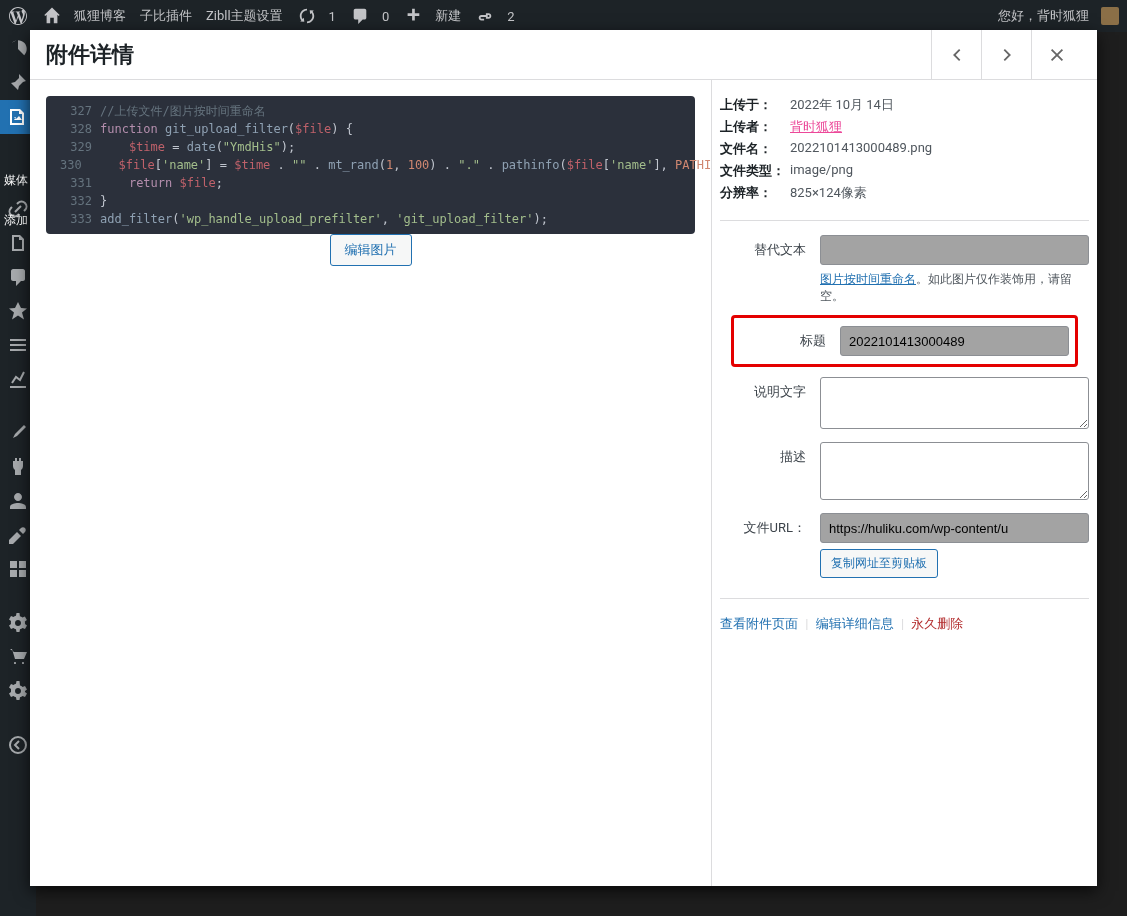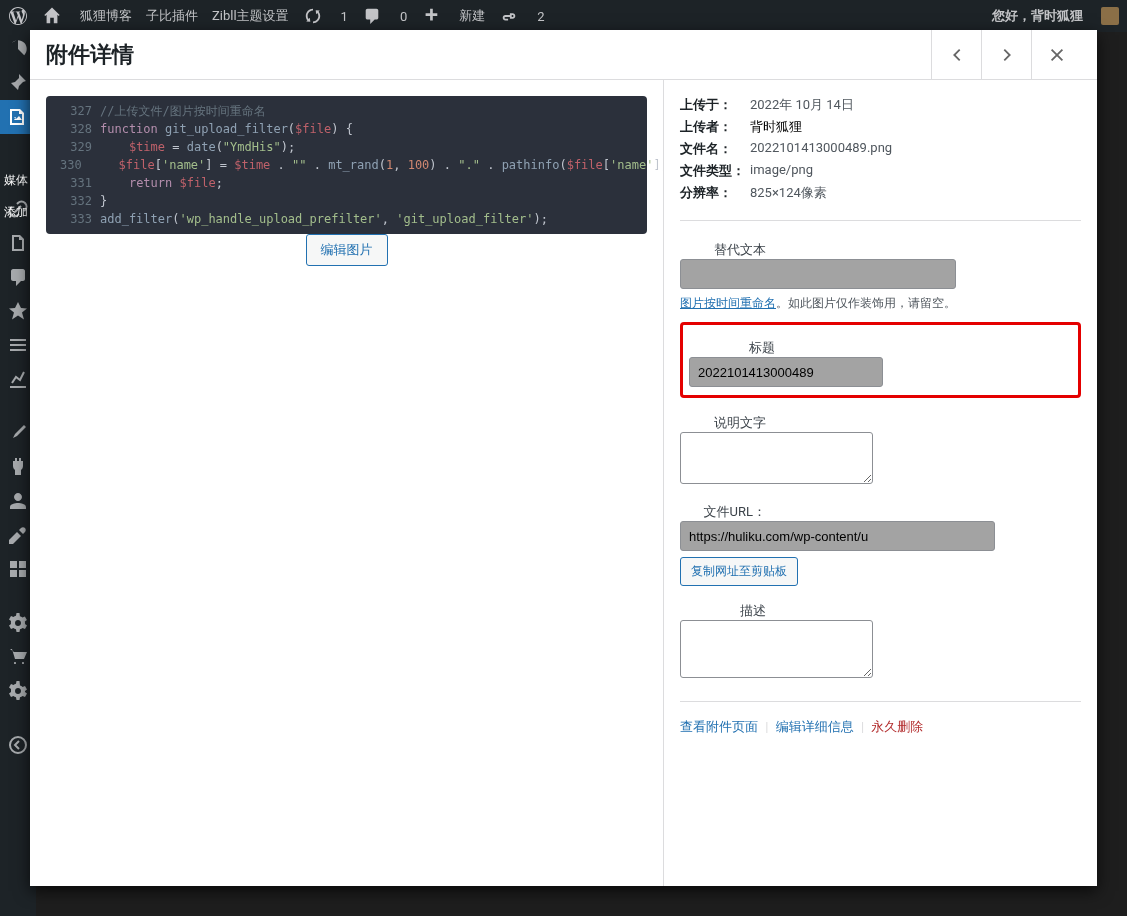--- a/index.html
+++ b/index.html
@@ -1,40 +1,40 @@
 <!DOCTYPE html>
 <html><head>
 <meta charset="utf-8">
 <style>
 * { box-sizing: border-box; margin: 0; padding: 0; }
 body { font-family: -apple-system, BlinkMacSystemFont, "Segoe UI", Roboto, sans-serif; font-size: 13px; background: #1e1e1e; color: #333; overflow: hidden; width: 1127px; height: 916px; position: relative; }
 
 
 .admin-bar { background: #1d2327; color: #c3c4c7; height: 32px; display: flex; align-items: center; padding: 0 8px; font-size: 13px; position: relative; z-index: 1; }
 .admin-bar-left { display: flex; align-items: center; gap: 14px; }
-.admin-bar-right { margin-left: auto; display: flex; align-items: flex-start; gap: 6px; font-weight: bold; }
-.ab-item { display: flex; align-items: center; gap: 18px; color: #c3c4c7; cursor: pointer; }
+.admin-bar-right { margin-left: auto; display: flex; align-items: flex-start; gap: 6px; }
+.ab-item { display: flex; align-items: center; gap: 12px; color: #c3c4c7; cursor: pointer; }
 .ab-icon { width: 20px; height: 20px; display: inline-flex; align-items: center; justify-content: center; }
 .avatar { width: 18px; height: 18px; background: #8b6f47; border-radius: 2px; }
 
 
 .admin-menu { position: absolute; left: 0; top: 32px; bottom: 0; width: 36px; background: #1d2327; z-index: 1; }
 .menu-item { width: 36px; height: 34px; display: flex; align-items: center; justify-content: center; color: #a7aaad; cursor: pointer; }
 .menu-item.active { background: #2271b1; color: #fff; }
 .menu-label { position: absolute; left: 4px; color: #fff; font-size: 12px; white-space: nowrap; overflow: hidden; width: 30px; }
 
 
 .media-modal { position: absolute; top: 30px; left: 30px; right: 30px; bottom: 30px; background: #fff; z-index: 100; box-shadow: 0 5px 15px rgba(0,0,0,0.7); display: flex; flex-direction: column; }
 .media-modal-header { height: 50px; border-bottom: 1px solid #dcdcde; display: flex; align-items: center; padding: 0 16px; }
 .media-modal-title { font-size: 22px; font-weight: 600; color: #1d2327; flex: 1; }
 .media-nav-btn { width: 50px; height: 50px; border-left: 1px solid #dcdcde; display: flex; align-items: center; justify-content: center; color: #666; cursor: pointer; font-size: 18px; }
 
 .media-modal-body { flex: 1; display: flex; overflow: hidden; }
 .media-left { flex: 1; padding: 16px; overflow: auto; }
-.media-right { width: 434px; border-left: 1px solid #dcdcde; padding: 16px 16px; overflow: auto; font-size: 13px; }
+.media-right { width: 386px; border-left: 1px solid #dcdcde; padding: 16px 8px; overflow: auto; font-size: 13px; }
 
 
 .code-preview { background: #2b303b; color: #c0c5ce; font-family: Consolas, Monaco, monospace; font-size: 12px; padding: 6px 14px; border-radius: 4px; line-height: 1.5; }
 .code-line { display: flex; }
 .line-num { color: #65737e; width: 40px; text-align: right; padding-right: 8px; user-select: none; }
 .code-content { flex: 1; white-space: pre; }
 .c-comment { color: #65737e; }
 .c-keyword { color: #b48ead; }
 .c-func { color: #8fa1b3; }
 .c-var { color: #bf616a; }
@@ -42,35 +42,35 @@
 .c-num { color: #d08770; }
 .c-const { color: #d08770; }
 
 .edit-btn-wrap { text-align: center; }
 .edit-btn { display: inline-block; padding: 6px 14px; border: 1px solid #2271b1; color: #2271b1; background: #f6f7f7; border-radius: 3px; cursor: pointer; font-size: 13px; }
 
 
 .detail-row { display: flex; margin-bottom: 4px; font-size: 13px; }
 .detail-label { color: #1d2327; font-weight: 600; min-width: 70px; }
 .detail-value { color: #50575e; }
-.detail-link { color: #000000; cursor: pointer; }
+.detail-link { color: #ec4899; cursor: pointer; text-decoration: underline; }
 
 .attachment-hr { border: none; border-top: 1px solid #dcdcde; margin: 18px 0 14px; }
 
 
-.field-row { display: flex; align-items: flex-start; margin-bottom: 10px; flex-direction: column; }
+.field-row { display: flex; align-items: flex-start; margin-bottom: 10px; }
 .field-label { width: 100px; text-align: right; padding-right: 14px; padding-top: 6px; color: #3c434a; font-size: 13px; }
 .field-input-wrap { flex: 1; }
 .field-input { width: 100%; height: 30px; padding: 0 8px; border: 1px solid #8c8f94; border-radius: 3px; font-size: 13px; background: #a3a3a3; }
 .field-textarea { width: 100%; height: 52px; padding: 6px 8px; border: 1px solid #8c8f94; border-radius: 3px; font-size: 13px; resize: vertical; background: #fff; }
 .field-textarea.tall { height: 58px; }
 .field-hint { font-size: 12px; color: #50575e; margin-top: 6px; padding-left: 0; }
 .field-hint a { color: #2271b1; text-decoration: underline; cursor: pointer; }
 
-.highlight-box { border: 3px solid #e40000; border-radius: 4px; padding: 8px 6px; margin: 6px 0 10px; }
+.highlight-box { border: 3px solid #e40000; border-radius: 4px; padding: 8px 6px; margin: 6px 11px 10px; }
 .highlight-box .field-row { margin-bottom: 0; }
 
 .copy-btn { display: inline-block; margin-top: 6px; padding: 5px 10px; border: 1px solid #2271b1; color: #2271b1; background: #f6f7f7; border-radius: 3px; cursor: pointer; font-size: 12px; }
 
 .action-links { margin-top: 20px; font-size: 13px; padding-top: 16px; border-top: 1px solid #dcdcde; }
 .action-links a { color: #2271b1; cursor: pointer; }
 .action-links .sep { color: #dcdcde; margin: 0 4px; }
 .action-links .delete { color: #b32d2e; }
 
 svg { width: 18px; height: 18px; fill: currentColor; }
@@ -149,21 +149,21 @@
       <svg viewBox="0 0 20 20">
         <path d="M11 1l7 7-3 1-4 4-1 4-7-7 4-1 4-4z M3 17l3-3"></path>
       </svg>
     </div>
   <div class="menu-item active">
       <svg viewBox="0 0 20 20">
         <path d="M2 2h10l4 4v12H2V2zm2 2v12h10V7h-3V4H4zm2 6l2 2 3-3 3 4H6l2-3z"></path>
       </svg>
     </div>
   <div class="menu-label" style="top:140px;">媒体</div>
-  <div class="menu-label" style="top:172px;">添加</div>
+  <div class="menu-label" style="top:180px;">添加</div>
   <div style="height:58px"></div>
   <div class="menu-item">
       <svg viewBox="0 0 20 20">
         <path d="M7 13l6-6M9 5l1-1c2-2 5-2 7 0s2 5 0 7l-1 1M11 15l-1 1c-2 2-5 2-7 0s-2-5 0-7l1-1" fill="none" stroke="currentColor" stroke-width="2"></path>
       </svg>
     </div>
   <div class="menu-item">
       <svg viewBox="0 0 20 20">
         <path d="M4 2h8l4 4v12H4V2zm2 2v12h8V7h-3V4H6z"></path>
       </svg>
@@ -336,30 +336,30 @@
           </div>
         </div>
       </div>
 
       <div class="field-row">
         <label class="field-label">说明文字</label>
         <div class="field-input-wrap"><textarea class="field-textarea" style=""></textarea></div>
       </div>
 
       <div class="field-row">
+        <label class="field-label">描述</label>
+        <div class="field-input-wrap"><textarea class="field-textarea tall" style=""></textarea></div>
+      </div>
+
+      <div class="field-row">
         <label class="field-label">文件URL：</label>
         <div class="field-input-wrap">
           <input class="field-input" readonly="" value="https://huliku.com/wp-content/u" style="">
           <button class="copy-btn">复制网址至剪贴板</button>
         </div>
-      </div>
-
-      <div class="field-row">
-        <label class="field-label">描述</label>
-        <div class="field-input-wrap"><textarea class="field-textarea tall" style=""></textarea></div>
       </div>
 
       <div class="action-links">
         <a>查看附件页面</a>
         <span class="sep">|</span>
         <a>编辑详细信息</a>
         <span class="sep">|</span>
         <a class="delete">永久删除</a>
       </div>
     </div>

